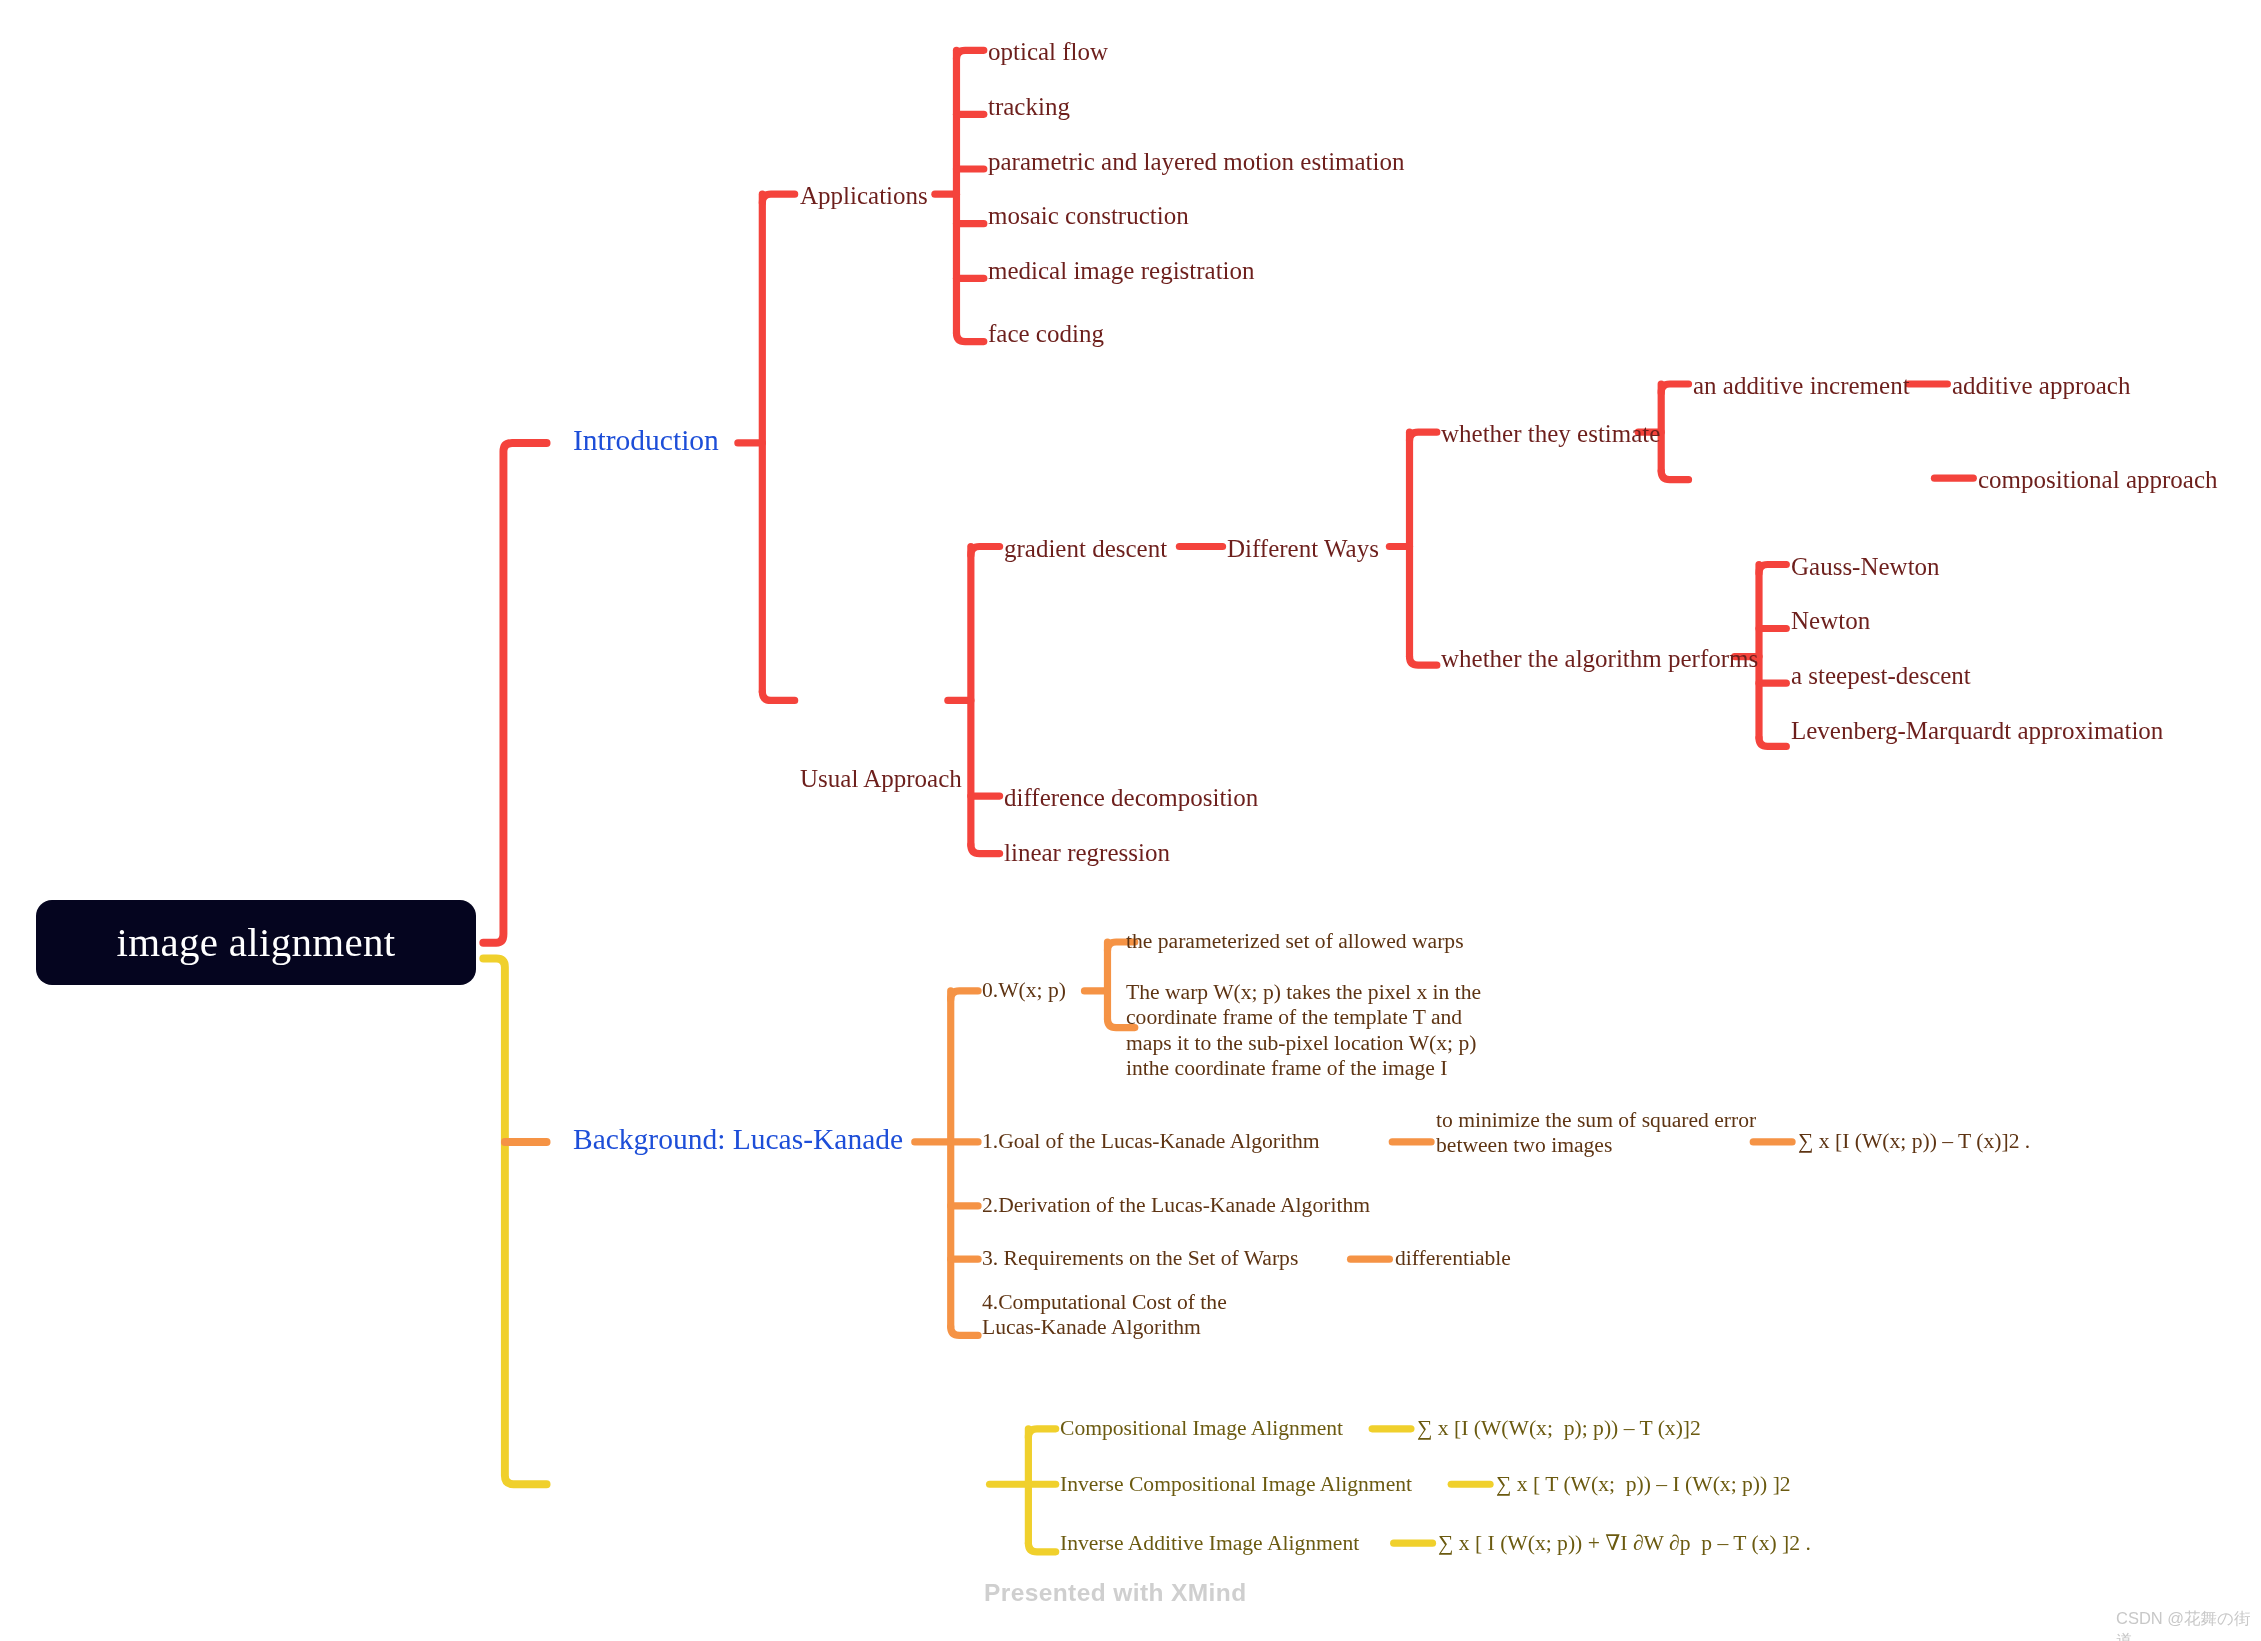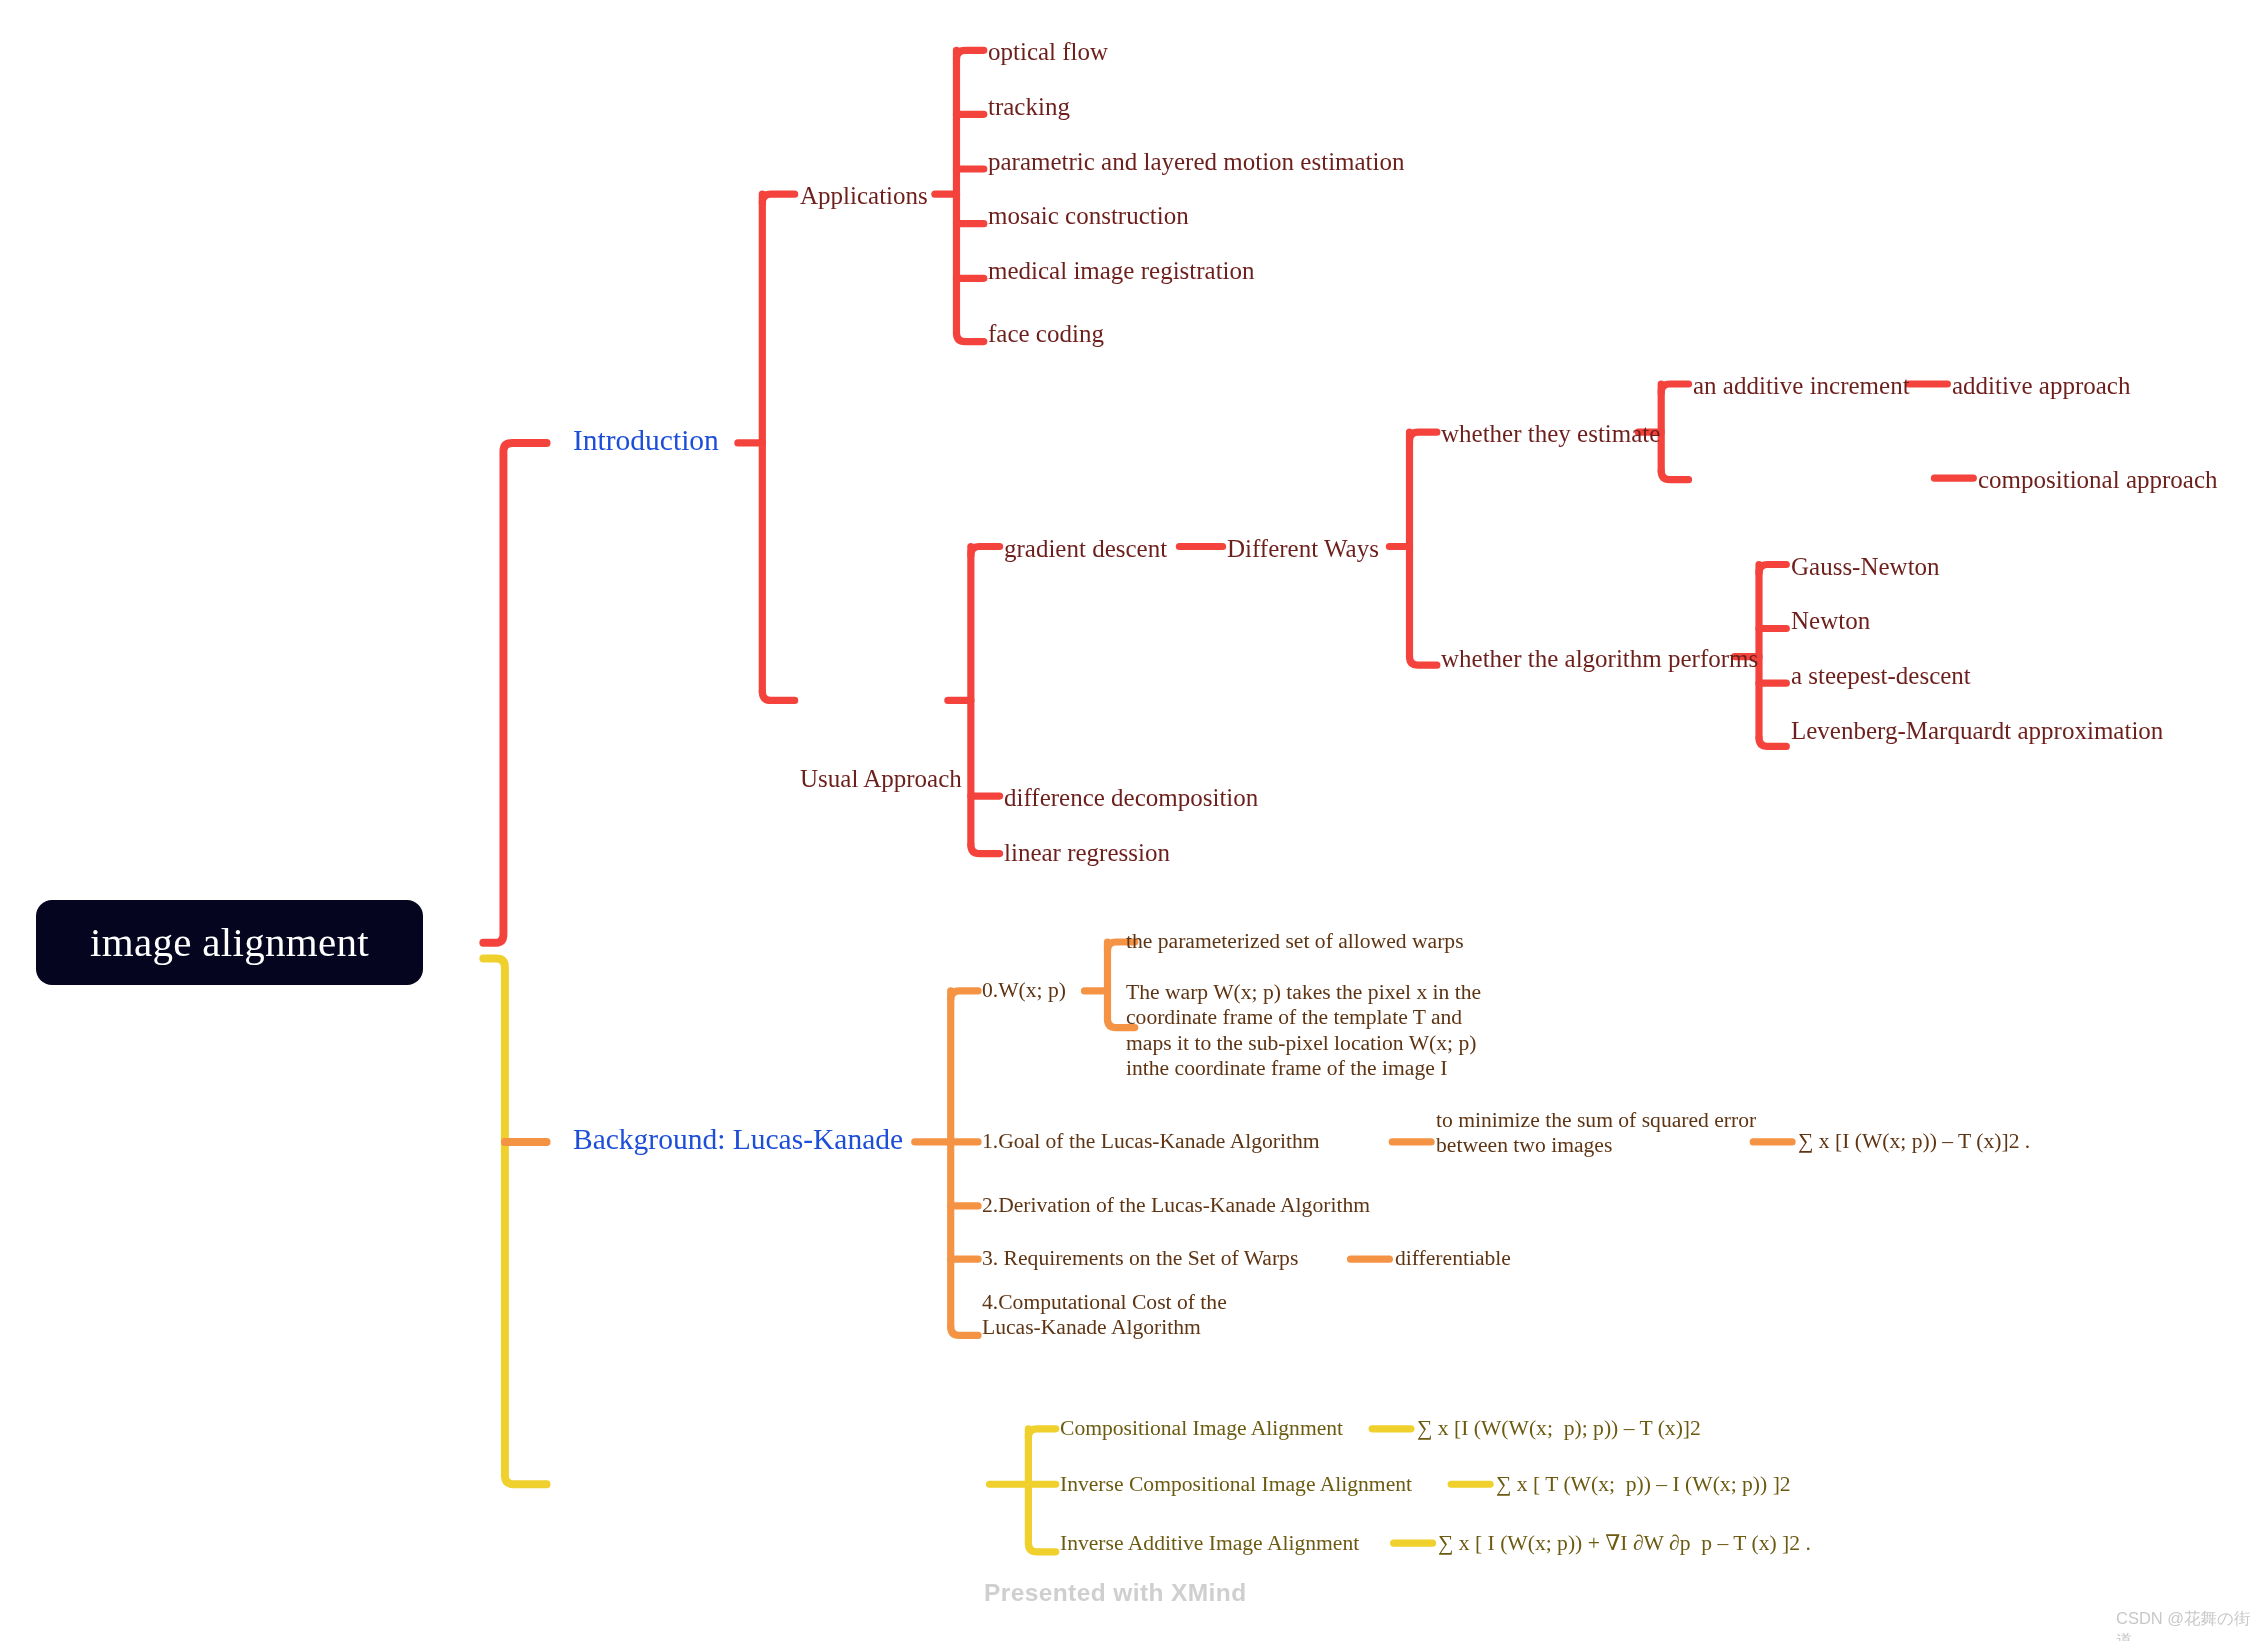--- a/index.html
+++ b/index.html
@@ -5,21 +5,21 @@
   html,body{margin:0;padding:0;background:#ffffff;}
   body{width:2261px;height:1641px;position:relative;overflow:hidden;
        font-family:"Liberation Serif","DejaVu Serif",serif;}
   #canvas{position:absolute;inset:0;width:2261px;height:1641px;}
   #wires{position:absolute;left:0;top:0;width:2261px;height:1641px;pointer-events:none;}
 
   .node{position:absolute;white-space:pre;line-height:1.18;}
 
   
   #root-node{
-    left:36px;top:900px;width:387px;height:85px;
+    left:36px;top:900px;width:440px;height:85px;
     background:#05051f;border-radius:16px;
     display:flex;align-items:center;justify-content:center;
     color:#ffffff;font-size:41px;letter-spacing:0.3px;
   }
 
   
   .lvl2{color:#1d4ed8;font-size:29.5px;}
 
   
   .red-t{color:#6d1f1c;font-size:25px;}

